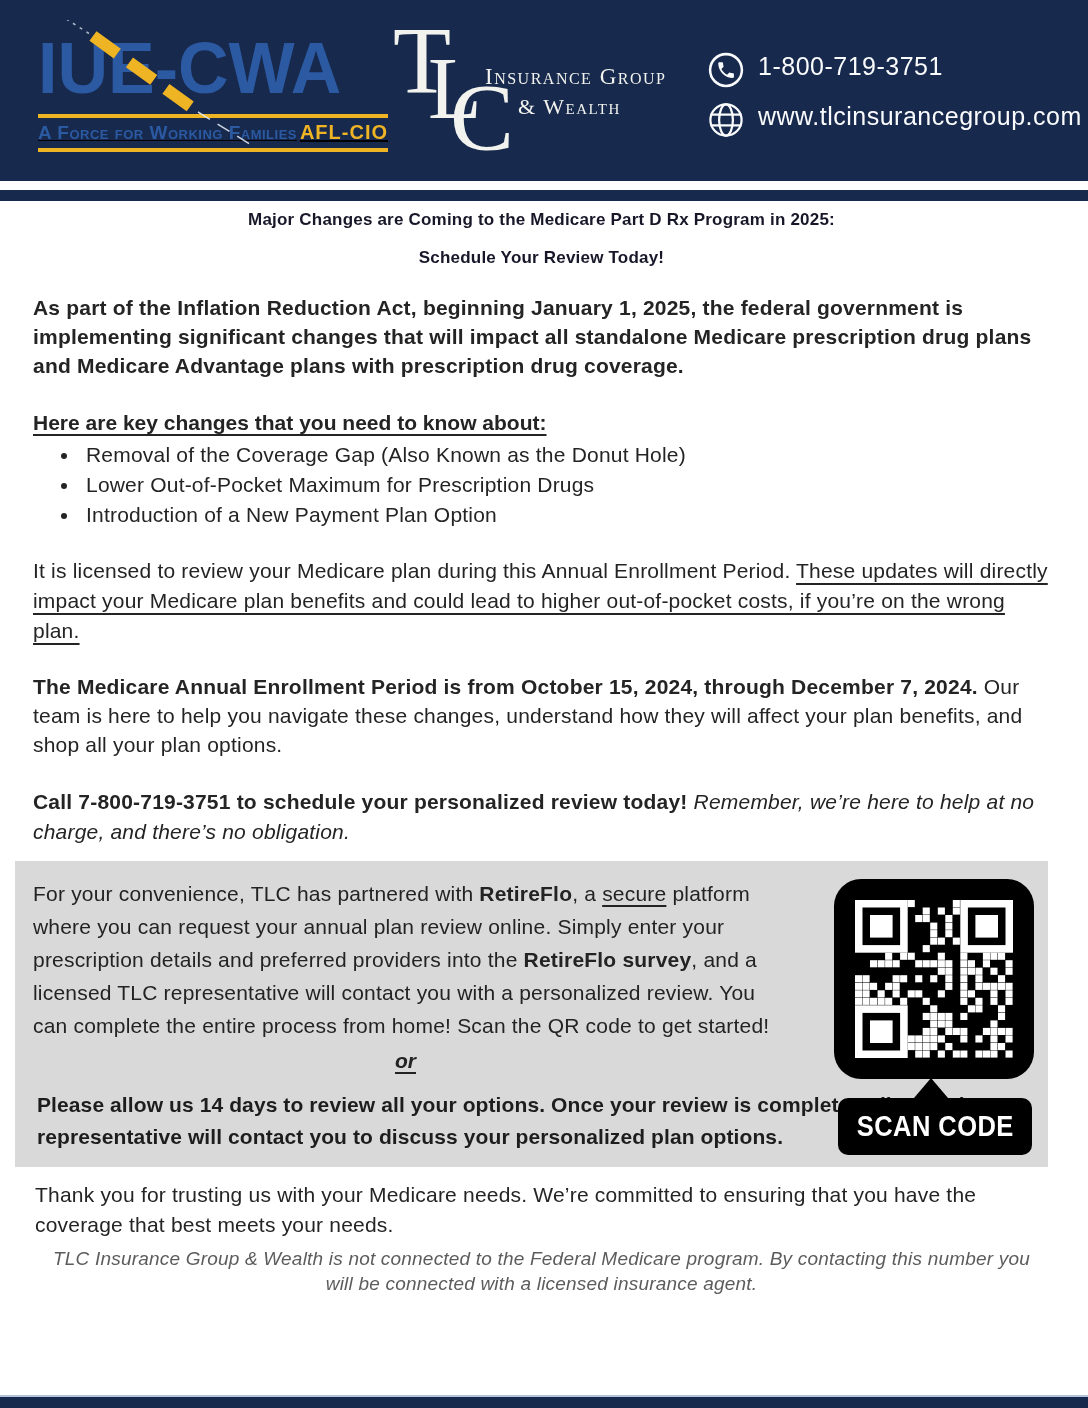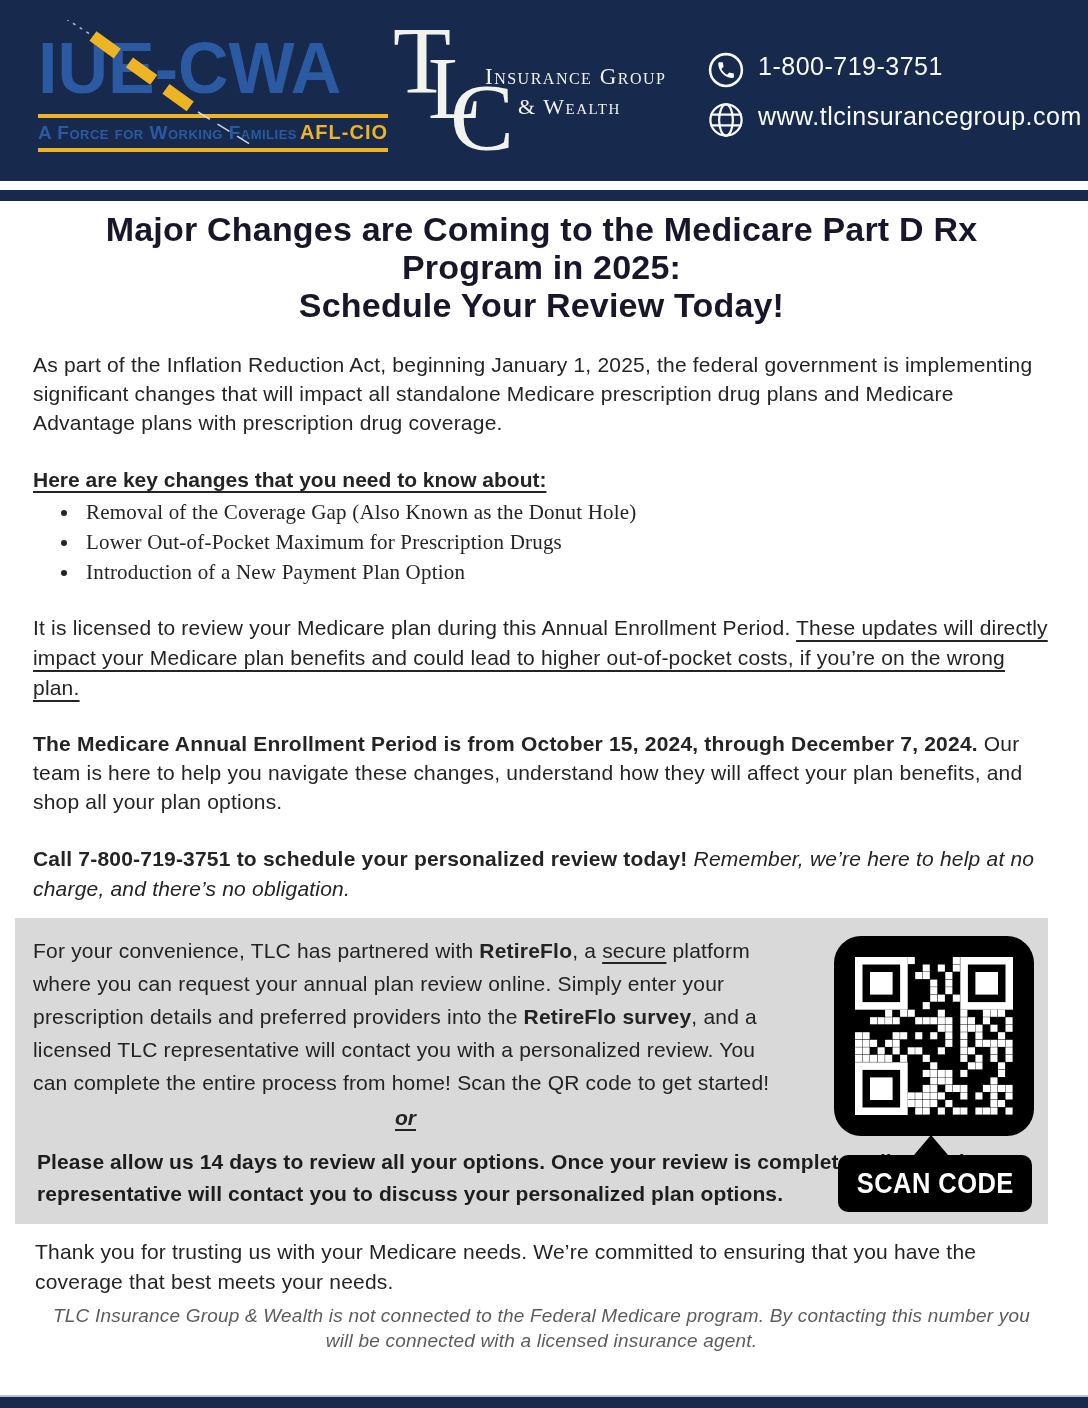--- a/index.html
+++ b/index.html
@@ -20,48 +20,48 @@
   
   .header{position:relative;width:100%;height:181px;background:var(--header-navy);}
   .header-gap{height:9px;background:#fff;}
   .header-rule{height:11px;background:var(--header-navy);}
 
   .union-logo{position:absolute;left:38px;top:20px;width:350px;}
   .union-name{font-size:70px;font-weight:800;line-height:92px;color:var(--union-blue);
     letter-spacing:0px;transform:scaleY(1.04);transform-origin:top left;white-space:nowrap;}
   .union-rule{height:4px;background:var(--gold);margin:2px 0 3px 0;}
   .union-rule.bottom{margin-top:4px;}
-  .union-tagline-row{display:flex;align-items:flex-end;justify-content:space-between;white-space:nowrap;}
+  .union-tagline-row{display:flex;align-items:flex-end;justify-content:space-between;white-space:nowrap;text-decoration:underline;}
   .union-tagline{font-variant:small-caps;font-weight:700;font-size:19px;color:var(--union-blue);letter-spacing:.5px;}
   .union-affl{font-weight:800;font-size:20px;color:var(--gold);letter-spacing:1px;}
   .bolt-overlay{position:absolute;left:0;top:0;pointer-events:none;}
 
   .tlc-logo{position:absolute;left:390px;top:12px;width:300px;height:160px;color:#F2F3EE;
     font-family:"Liberation Serif","DejaVu Serif",serif;}
   .tlc-letter{position:absolute;line-height:1;font-weight:400;}
   .tlc-letter.t{font-size:95px;left:3px;top:2px;}
   .tlc-letter.l{font-size:88px;left:38px;top:33px;}
   .tlc-letter.c{font-size:96px;left:60px;top:58px;}
   .tlc-line1{position:absolute;left:95px;top:52px;font-variant:small-caps;font-size:23px;letter-spacing:1.5px;}
   .tlc-line2{position:absolute;left:128px;top:82px;font-variant:small-caps;font-size:22px;letter-spacing:1.5px;}
 
   .contact{position:absolute;left:708px;top:52px;color:#FAFBFC;}
   .contact-row{display:flex;margin-bottom:14px;}
   .contact-icon{width:36px;height:36px;margin-right:14px;flex:0 0 auto;}
   .contact-text{font-size:25px;letter-spacing:.5px;}
 
   
   .content{padding:0 38px 0 33px;}
-  .doc-title{margin-top:9px;text-align:center;color:var(--title-ink);
-    font-size:34px;font-weight:700;line-height:38px;letter-spacing:.2px;}
+  .doc-title{margin-top:0;text-align:center;color:var(--title-ink);
+    font-size:17px;font-weight:700;line-height:38px;letter-spacing:.2px;}
   .para{font-size:21px;line-height:29px;color:var(--body-ink);letter-spacing:.2px;}
-  .intro{margin-top:26px;}
+  .intro{margin-top:16px;font-weight:bold;}
   .key-heading{margin-top:28px;font-size:21px;line-height:29px;color:var(--body-ink);}
   .key-heading span{text-decoration-thickness:2.5px;text-underline-offset:4px;}
-  .bullets{margin-top:3px;padding-left:47px;font-family:Liberation Serif, serif;}
+  .bullets{margin-top:3px;padding-left:47px;}
   .bullets li{font-size:21px;line-height:30px;color:var(--body-ink);letter-spacing:.2px;padding-left:6px;}
   .crucial{margin-top:26px;line-height:30px;}
   .crucial span{text-underline-offset:5px;}
   .enrollment{margin-top:26px;}
   .cta{margin-top:28px;line-height:30px;}
 
   
   .gray-box{position:relative;margin:14px 0 0 -18px;width:1033px;background:var(--box-gray);
     padding:16px 24px 14px 18px;}
   .box-para{font-size:21px;line-height:33px;color:#232323;letter-spacing:.2px;width:745px;}

